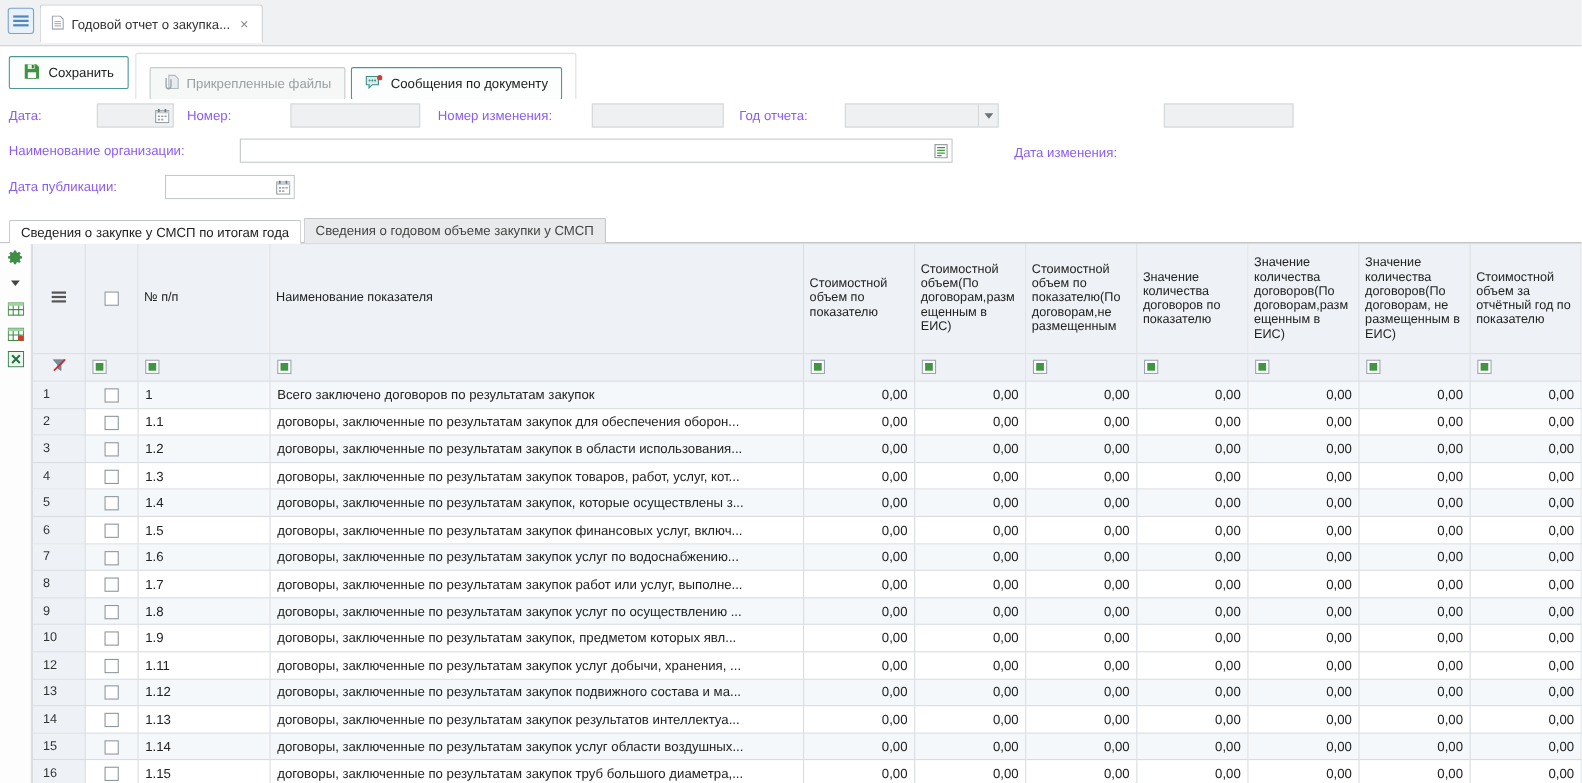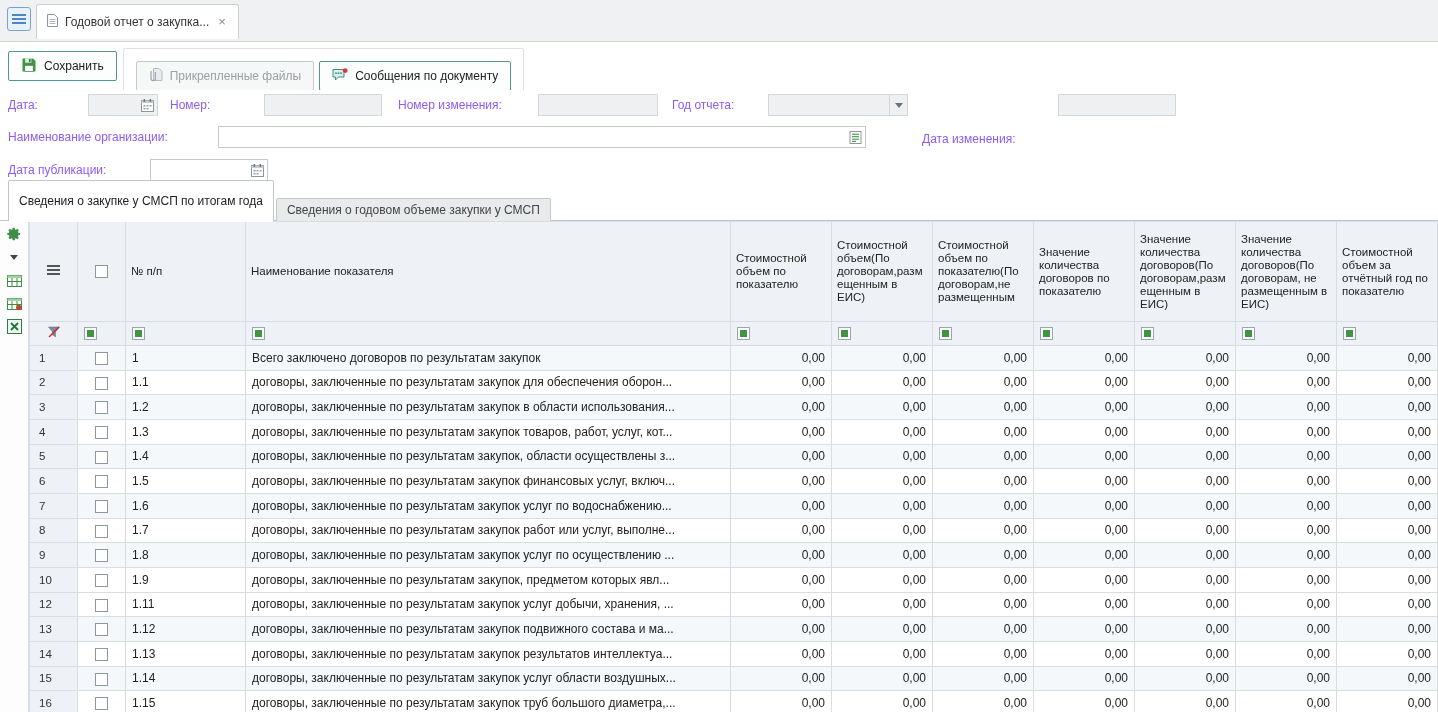--- a/index.html
+++ b/index.html
@@ -37,21 +37,21 @@
   .fld .dd { position:absolute; right:0; top:0; width:18px; height:20px; border-left:1px solid #d3d7d9;
              display:flex; align-items:center; justify-content:center; cursor:pointer;}
   .tri { width:0; height:0; border-left:4px solid transparent; border-right:4px solid transparent; border-top:5px solid #6b7278; }
 
   
   .tabs2 { position:relative; height:25px; padding-left:8px; display:flex; align-items:flex-end; }
   .tabs2:after { content:""; position:absolute; left:0; right:0; bottom:0; height:1px; background:#c3c7ca; }
   .t2 { position:relative; height:23px; padding:0 10px; display:flex; align-items:center; font-size:12px;
         border:1px solid #c3c7ca; border-bottom:none; background:#e9eaeb; color:#444; margin-right:2px;
         border-radius:2px 2px 0 0; cursor:pointer; white-space:nowrap; z-index:1;}
-  .t2.active { background:#fff; height:41px; color:#222; z-index:2; }
+  .t2.active { background:#fff; height:21px; color:#222; z-index:2; }
   .t2.active:after { content:""; position:absolute; left:0; right:0; bottom:-1px; height:1px; background:#fff; }
 
   
   .grid-wrap { display:flex; height:495px; overflow:hidden; background:#fff;}
   .side { width:30px; border-right:1px solid #d9dde1; display:flex; flex-direction:column; align-items:center;
           padding-top:5px; gap:7px; background:#fdfdfd;}
   .side .sic { width:18px; height:16px; display:flex; align-items:center; justify-content:center; cursor:pointer;}
   .chev { width:0; height:0; border-left:4px solid transparent; border-right:4px solid transparent; border-top:5px solid #444; }
 
   table { border-collapse:collapse; table-layout:fixed; width:1408px; font-size:12px; }
@@ -379,21 +379,21 @@
           <td class="c-num">0,00</td>
           <td class="c-num">0,00</td>
           <td class="c-num">0,00</td>
           <td class="c-num">0,00</td>
           <td class="c-num">0,00</td>
         </tr>
         <tr class="alt">
     <td class="c-rownum">5</td>
     <td class="c-check"><span class="cb"></span></td>
     <td>1.4</td>
-    <td>договоры, заключенные по результатам закупок, области осуществлены з...</td>
+    <td>договоры, заключенные по результатам закупок, которые осуществлены з...</td>
     <td class="c-num">0,00</td>
   <td class="c-num">0,00</td>
           <td class="c-num">0,00</td>
           <td class="c-num">0,00</td>
           <td class="c-num">0,00</td>
           <td class="c-num">0,00</td>
           <td class="c-num">0,00</td>
         </tr>
         <tr>
     <td class="c-rownum">6</td>

